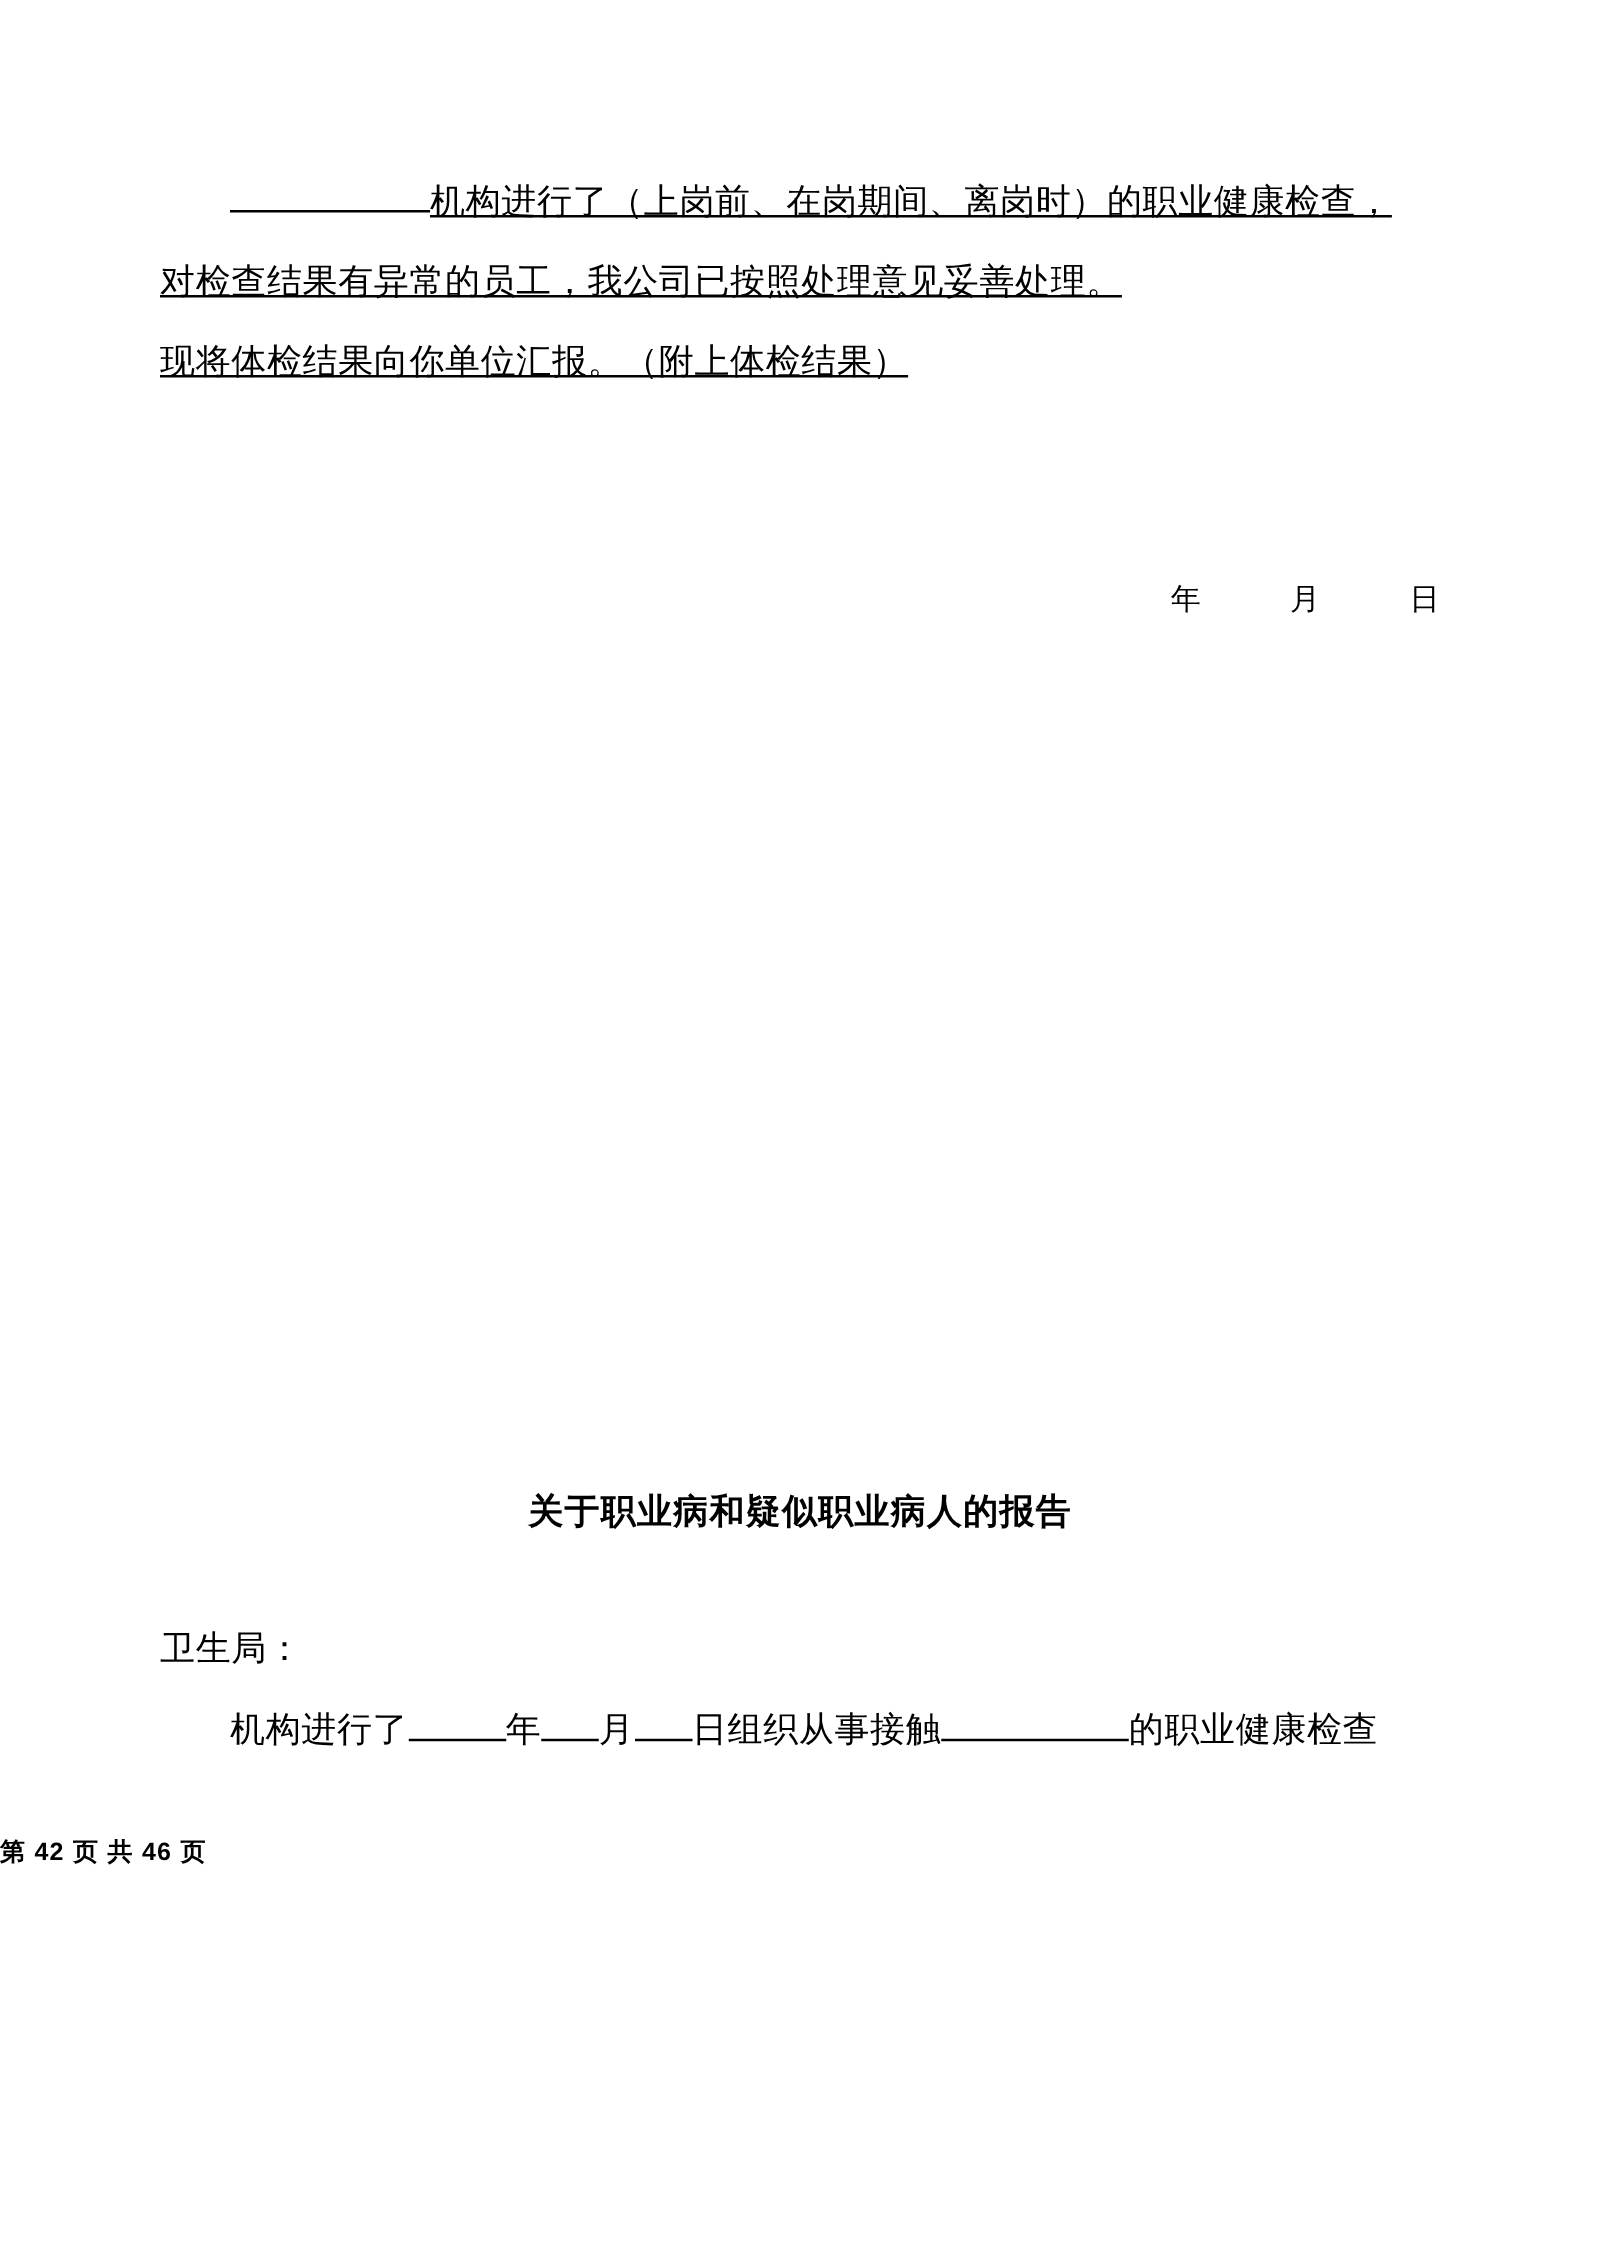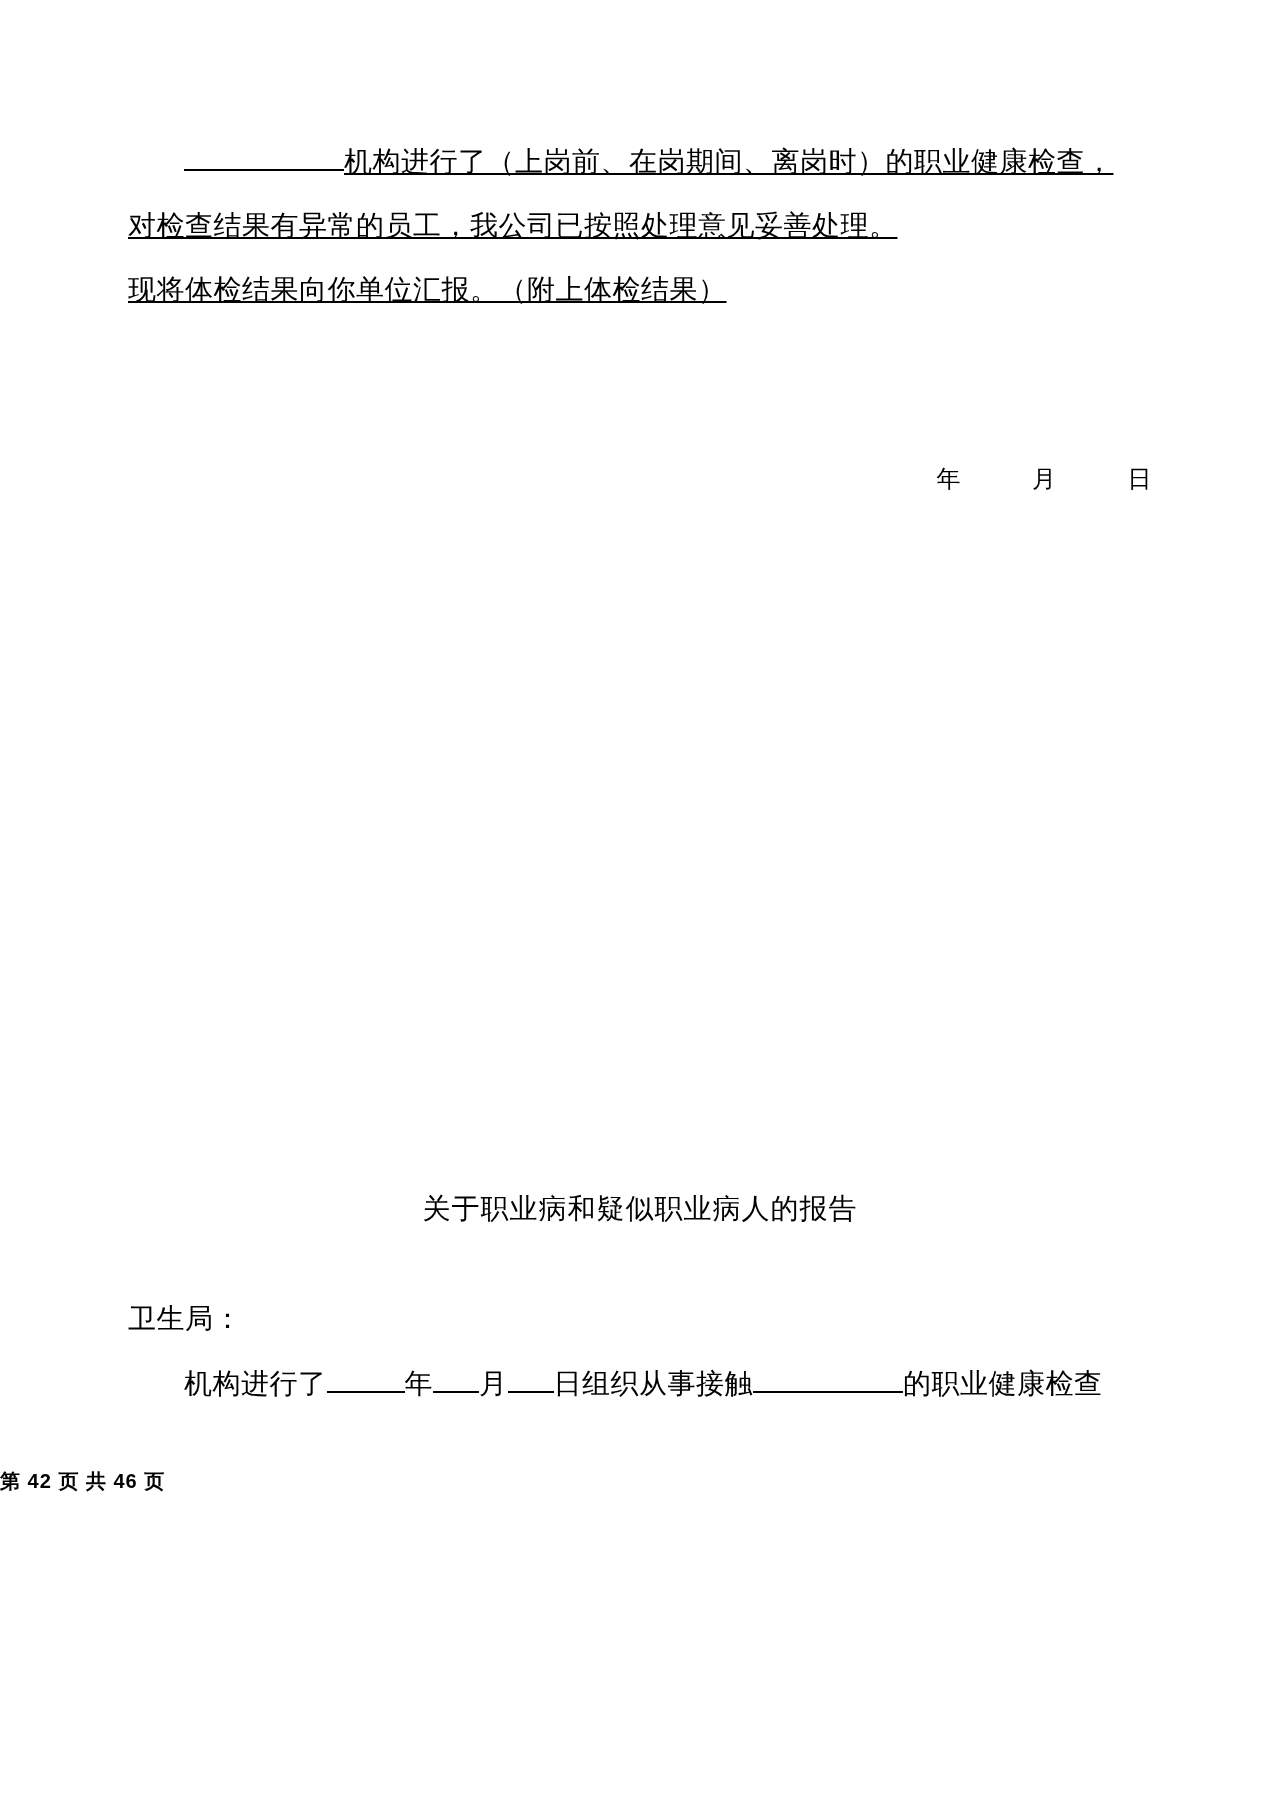--- a/index.html
+++ b/index.html
@@ -61,21 +61,21 @@
   .date-line span { display: inline-block; }
   .date-gap { width: 58px; }
 
   .section-title {
     position: absolute;
     left: 0;
     top: 1190px;
     width: 1280px;
     text-align: center;
     font-size: 28px;
-    font-weight: normal;
+    font-weight: bold;
     letter-spacing: 1px;
   }
   .addressee {
     position: absolute;
     left: 128px;
     top: 1300px;
     font-size: 28px;
     letter-spacing: 0.5px;
     text-align: center;
   }

